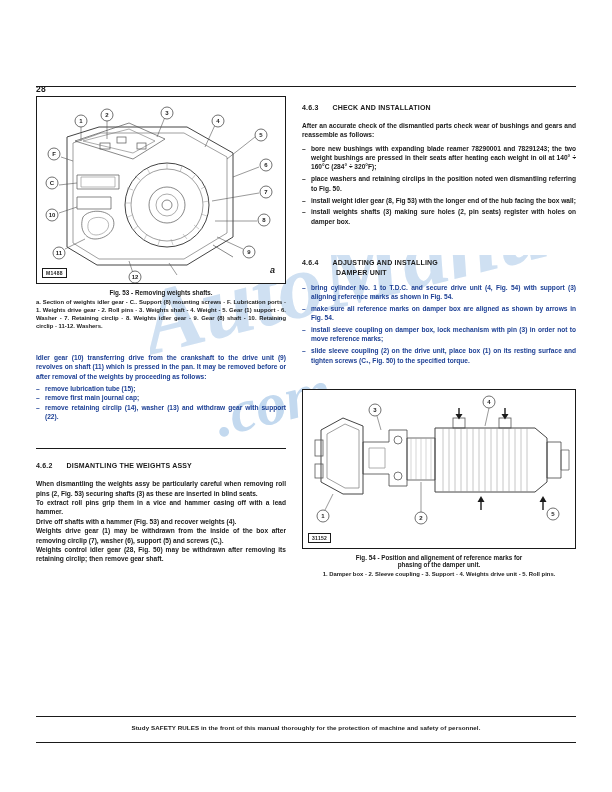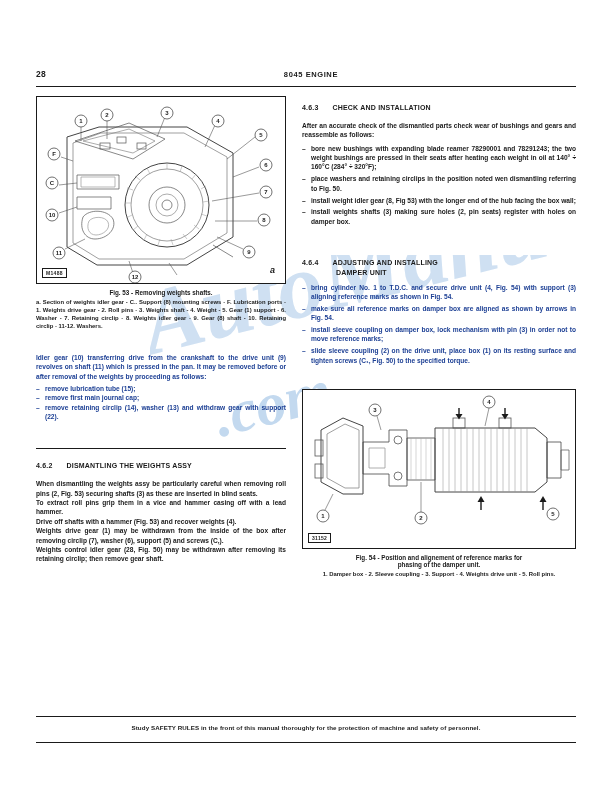--- a/index.html
+++ b/index.html
@@ -9,21 +9,21 @@
     font-family:"Liberation Sans", sans-serif;
     color:#1a1a1a;
     position:relative;
     overflow:hidden;
   }
   .page {
     position:absolute; inset:0;
   }
   
   .header {
-    position:absolute; left:36px; top:69px; width:540px;
+    position:absolute; left:36px; top:84px; width:540px;
     display:flex; align-items:center;
   }
   .page-num {
     font-size:8.5px; font-weight:bold; letter-spacing:0.2px;
   }
   .header-title {
     flex:1; text-align:center;
     font-size:7.5px; font-weight:bold; letter-spacing:0.6px;
   }
   .header-rule {
@@ -142,21 +142,20 @@
     fill:#c3d9ef;
   }
 </style>
 </head>
 <body>
 
 <div class="page">
 
   <div class="header">
     <div class="page-num">28</div>
-    <div class="header-title">8045 ENGINE</div>
   </div>
   <div class="header-rule"></div>
 
   <div class="watermark">
     <svg width="420" height="190" viewBox="0 0 420 190" xmlns="http://www.w3.org/2000/svg">
       <text class="wm-text" x="0" y="100" transform="rotate(-14 0 100)">AutoManual</text>
       <text class="wm-text2" x="70" y="182" transform="rotate(-14 70 182)" style="font-size:60px">.com</text>
     </svg>
   </div>
 

